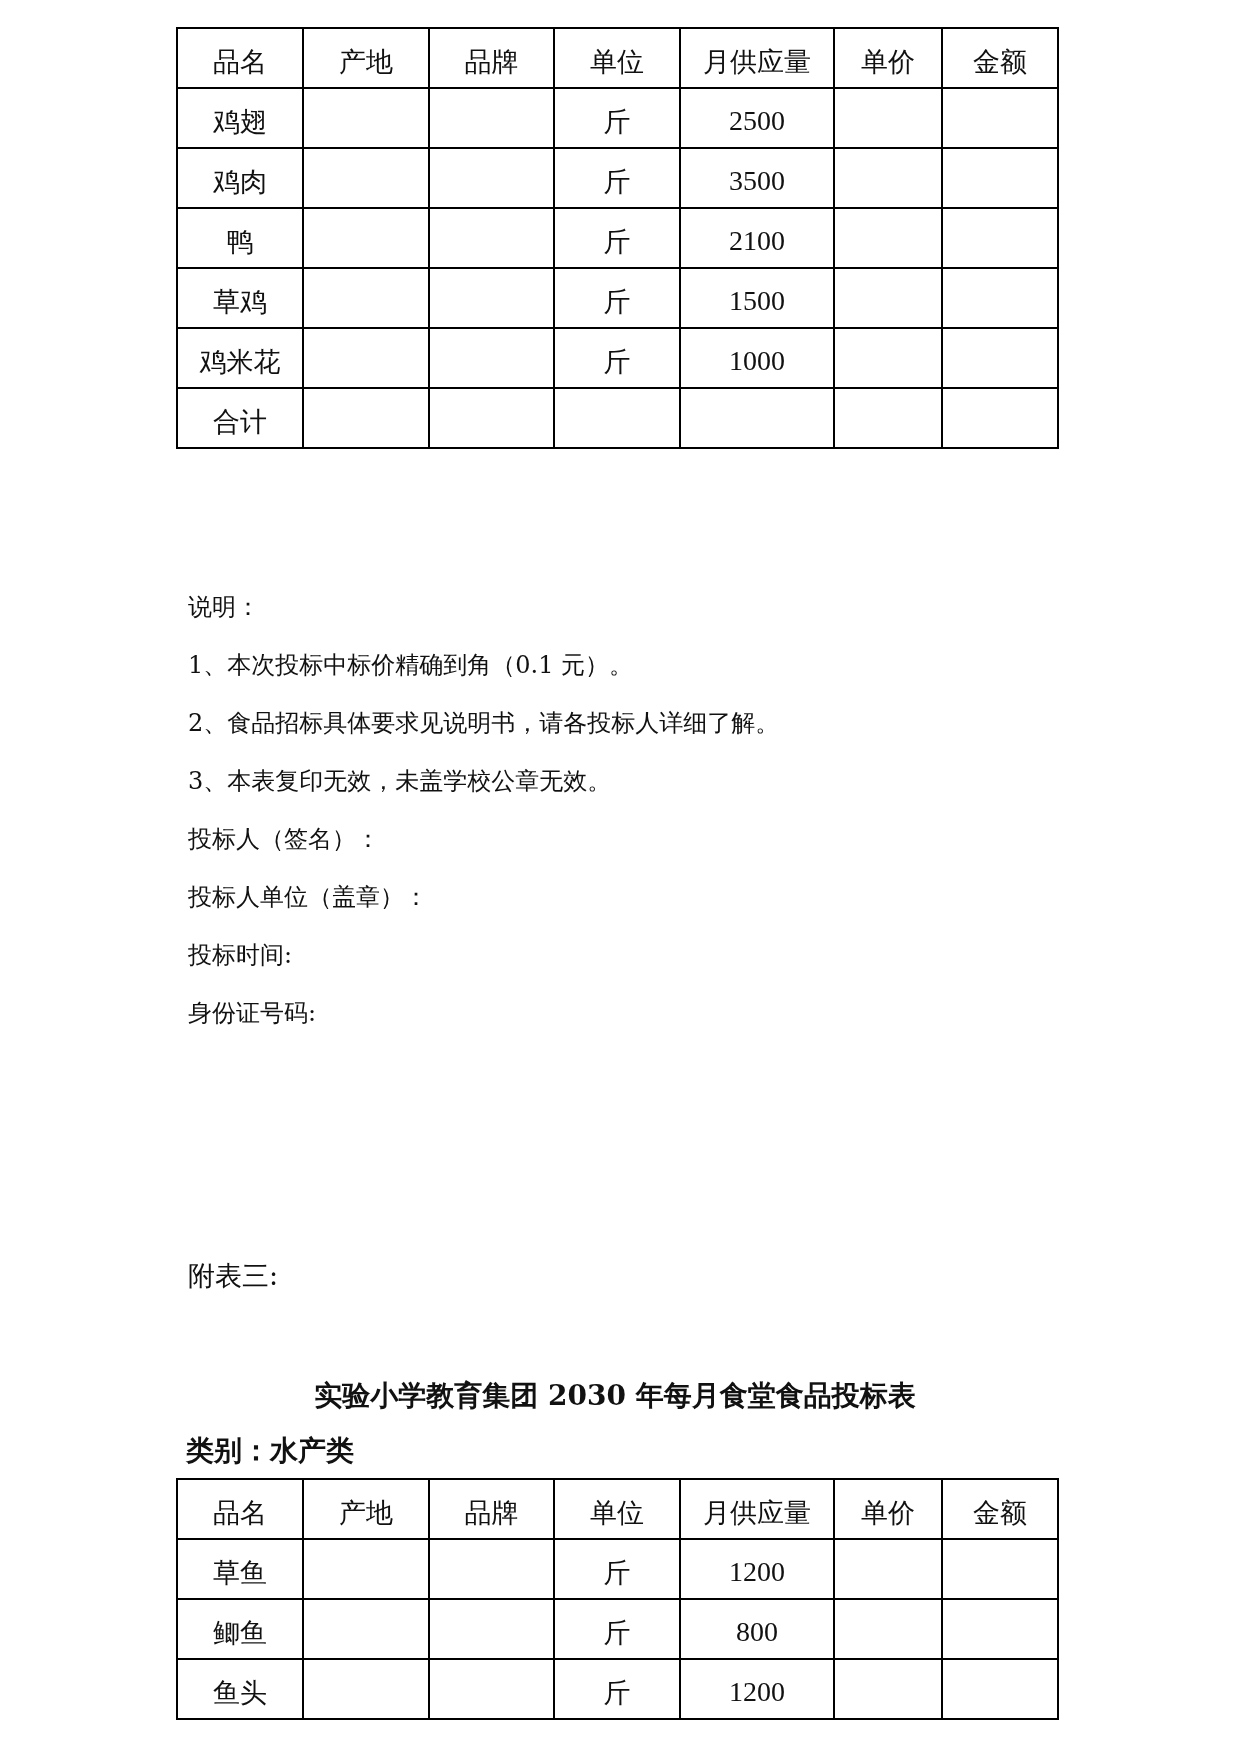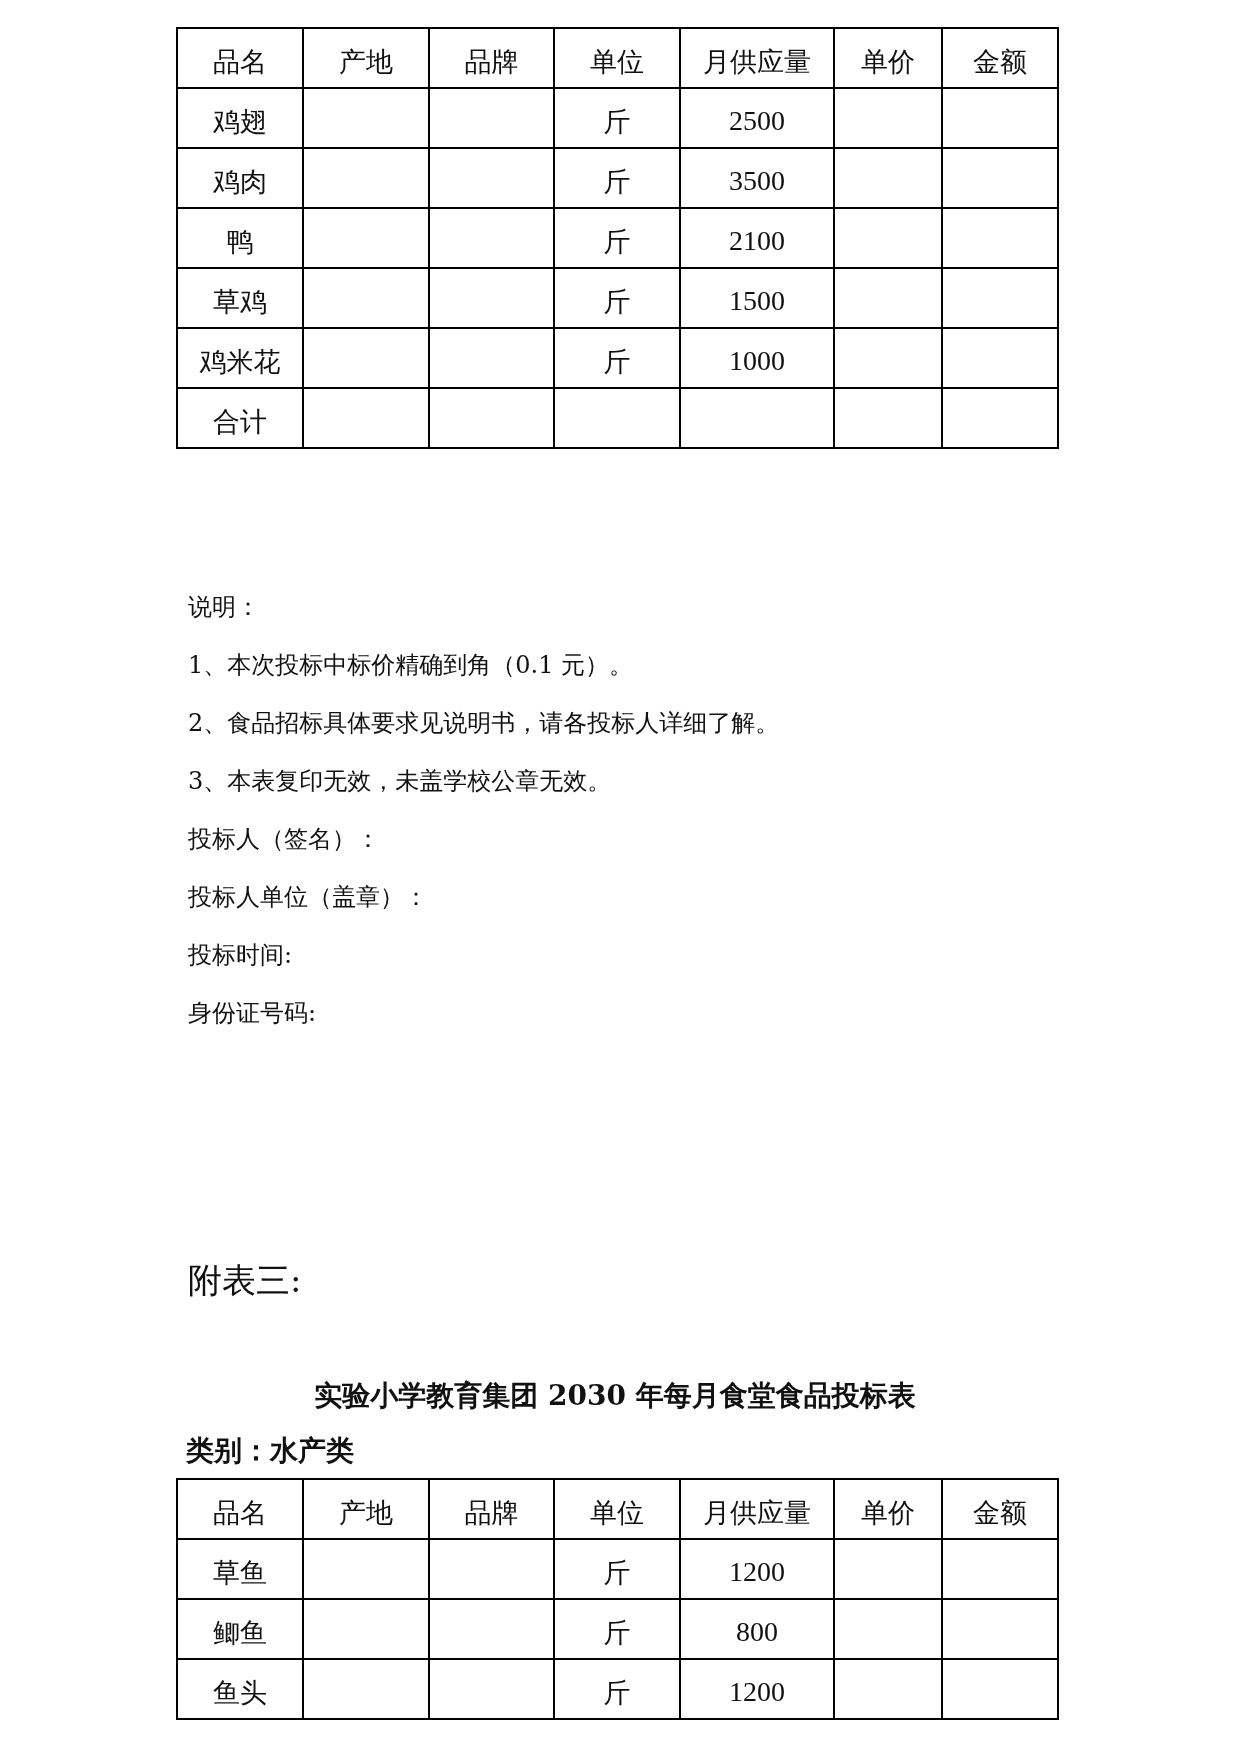--- a/index.html
+++ b/index.html
@@ -58,21 +58,21 @@
       top: 578px;
       font-size: 24px;
       line-height: 58px;
     }
     .note-block div { white-space: nowrap; }
 
     .appendix {
       position: absolute;
       left: 188px;
       top: 1258px;
-      font-size: 34px;
+      font-size: 27px;
     }
     .doc-title {
       position: absolute;
       left: 0;
       width: 1240px;
       top: 1377px;
       text-align: center;
       font-size: 28px;
       font-weight: bold;
     }

